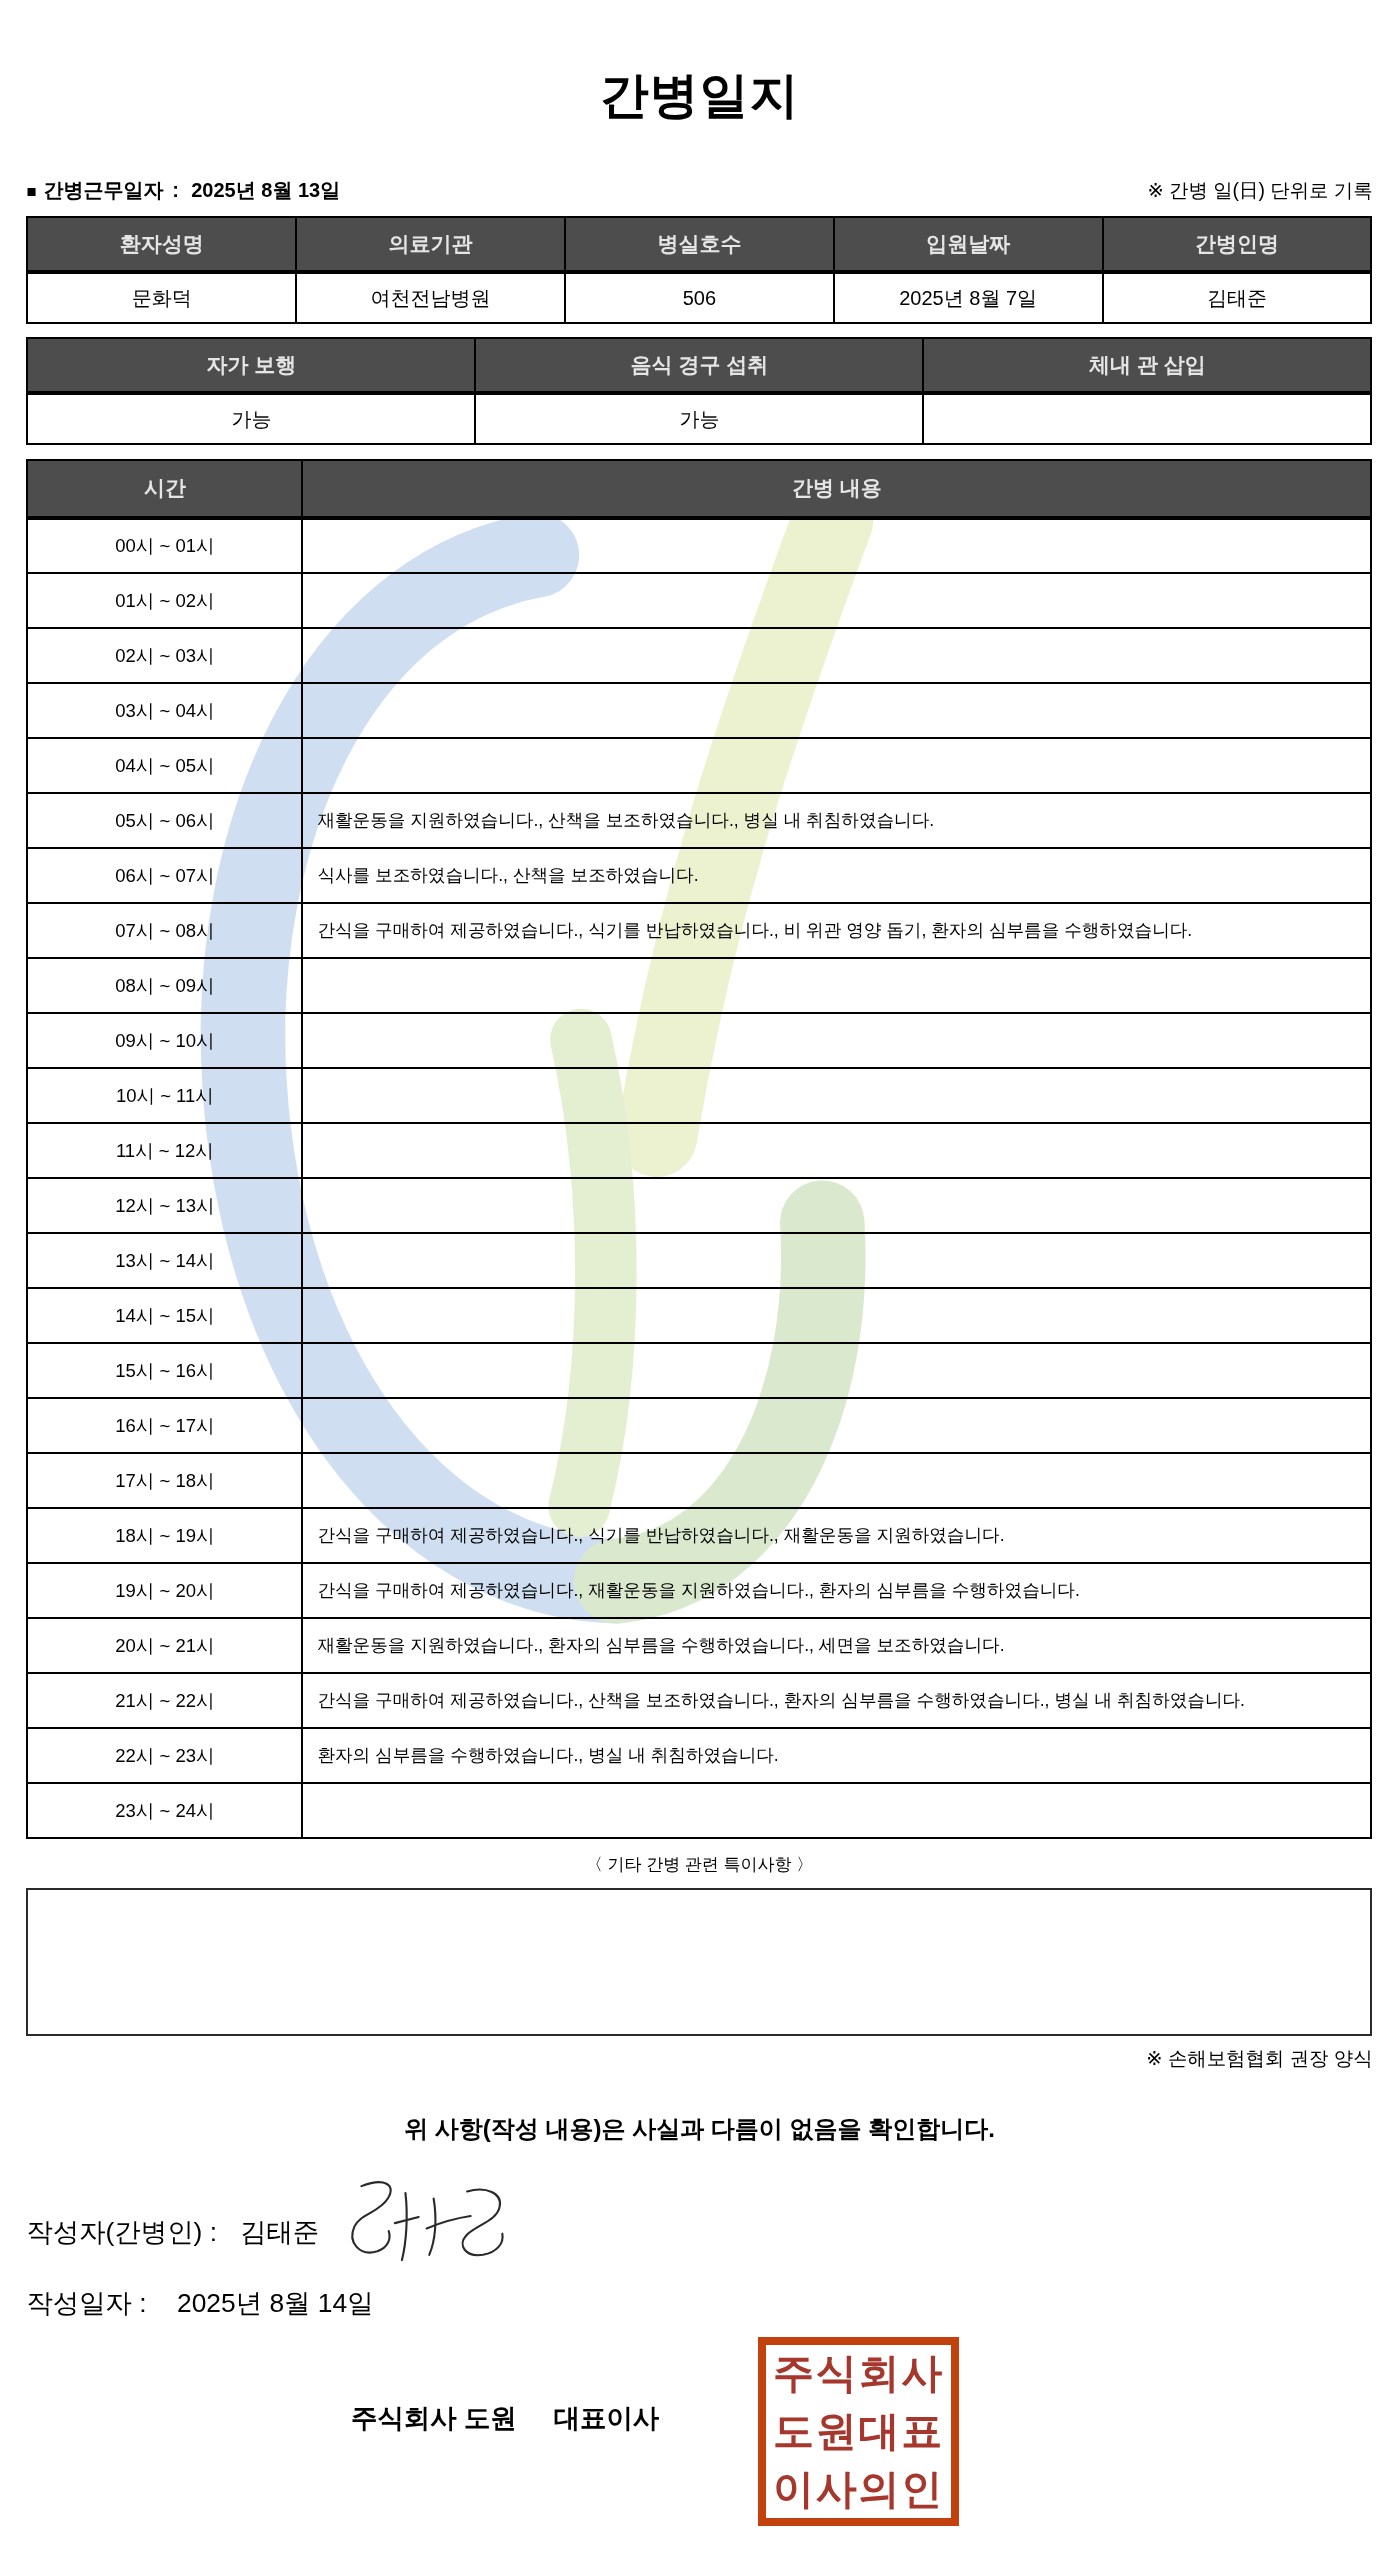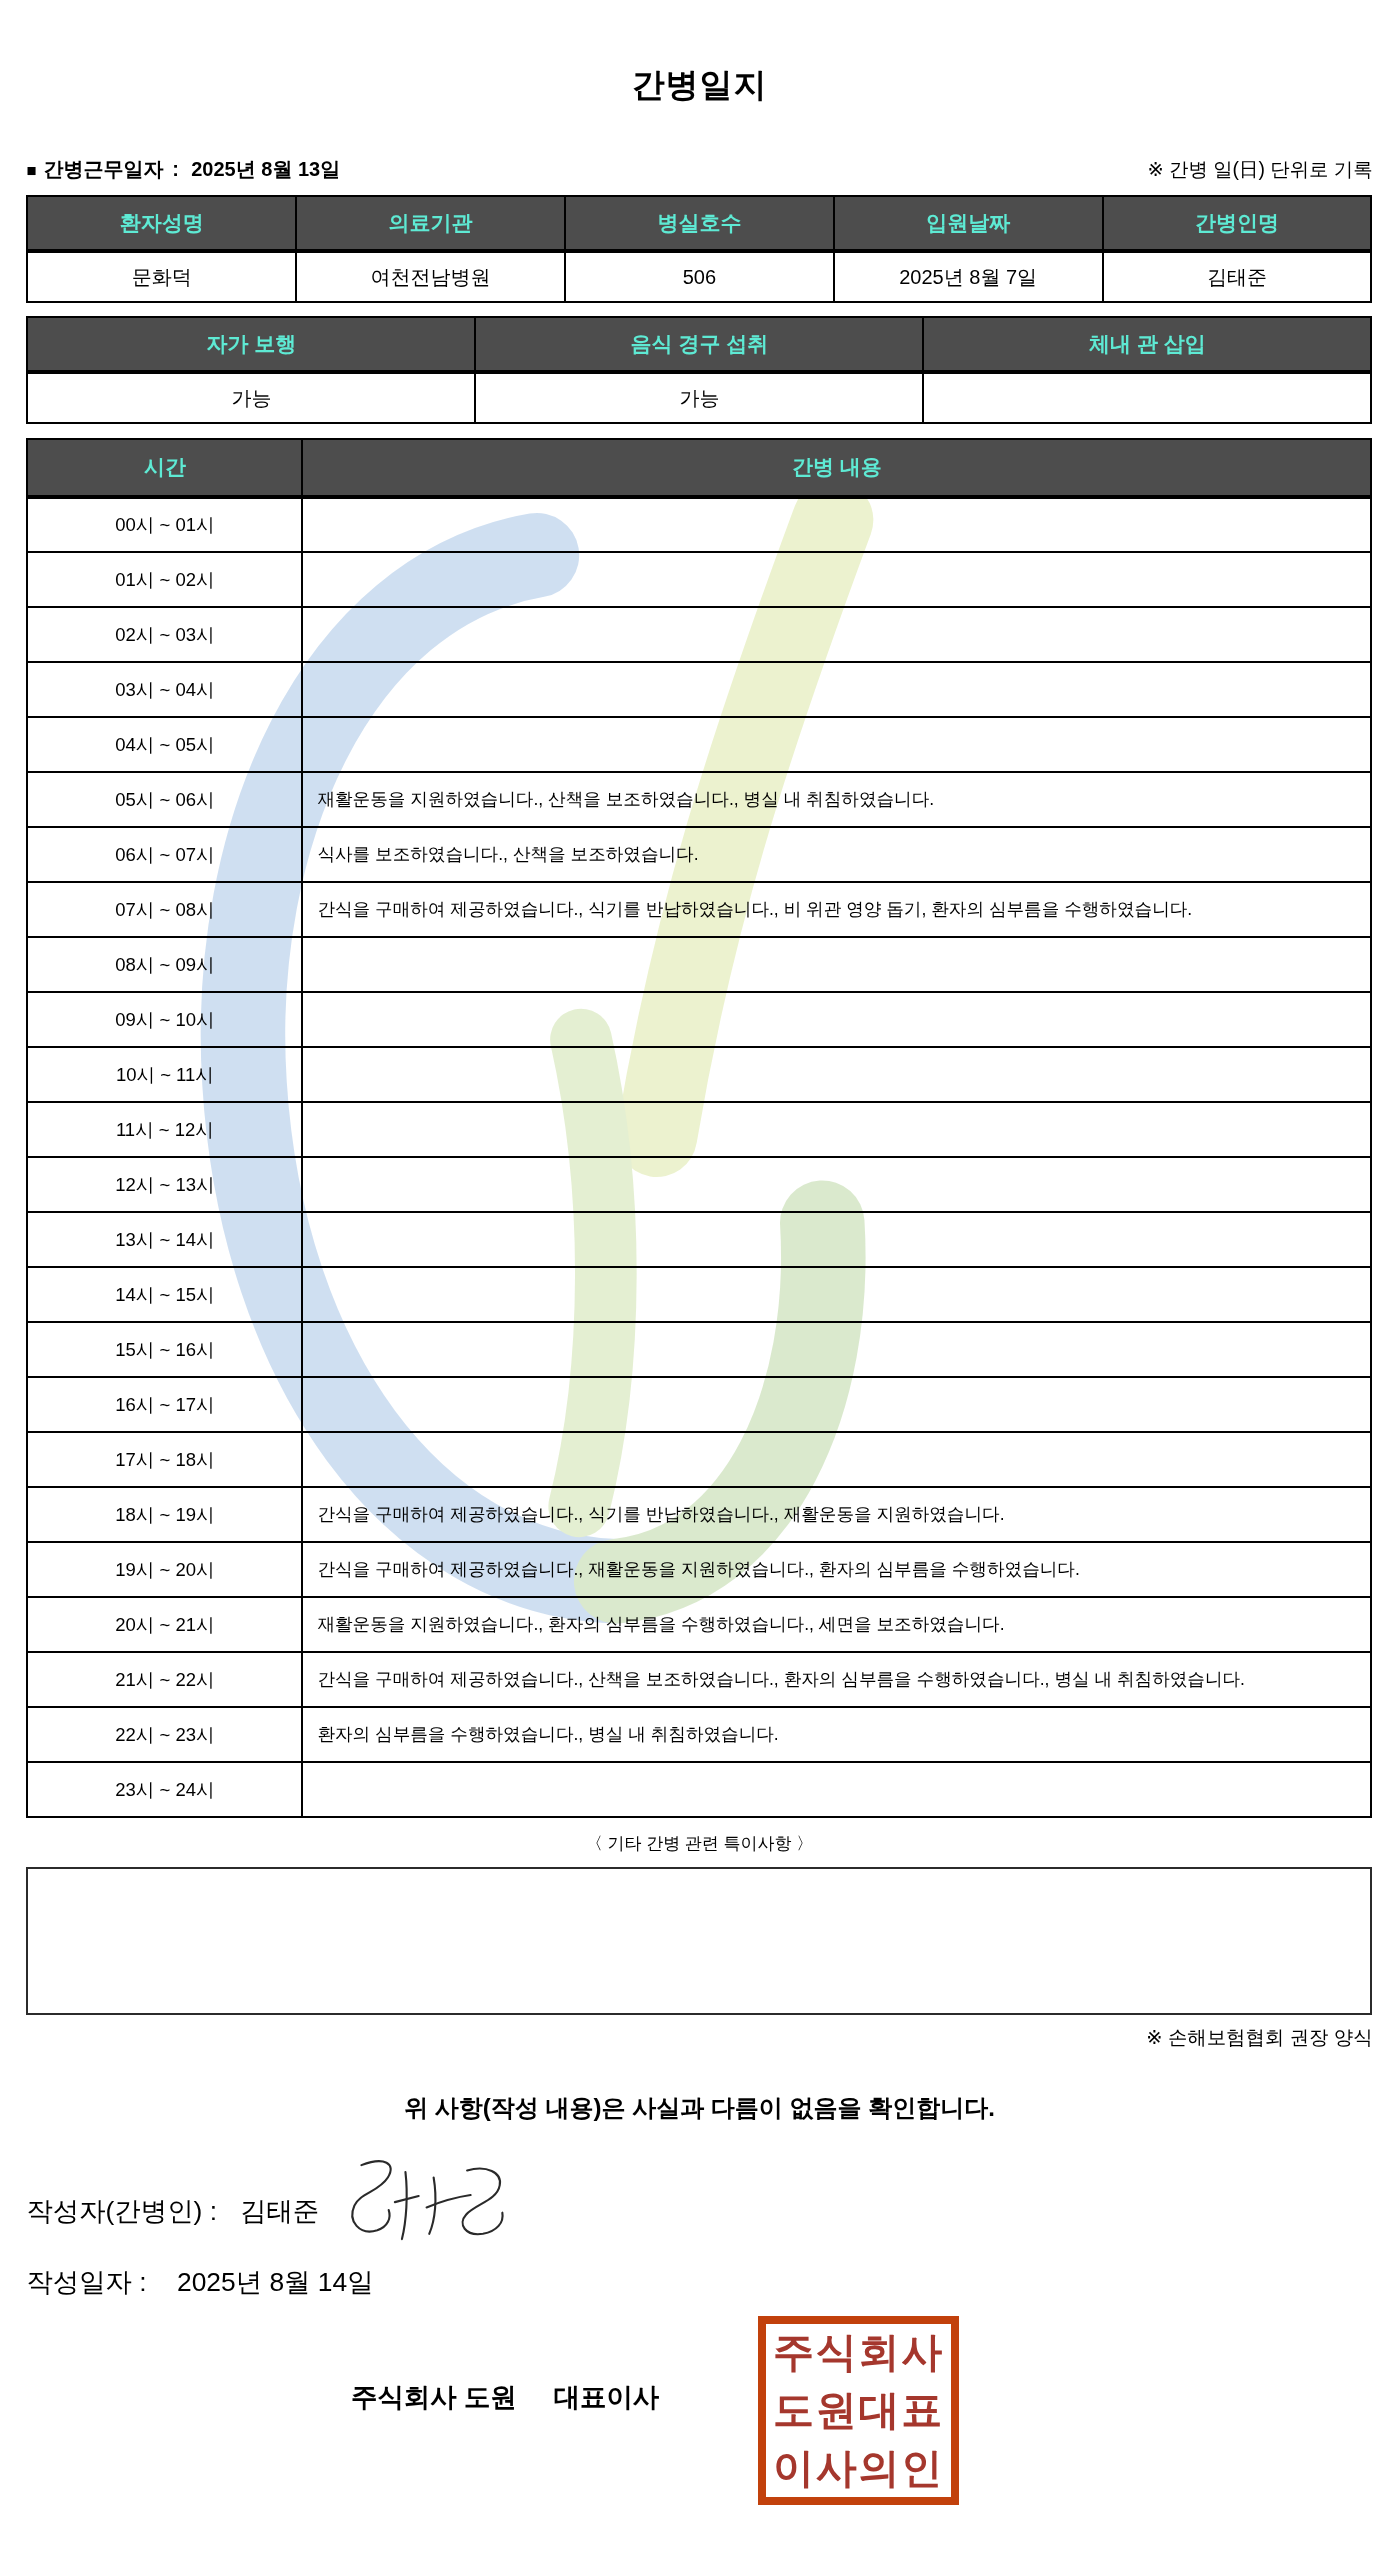--- a/index.html
+++ b/index.html
@@ -9,31 +9,31 @@
     font-family: "Liberation Sans", "DejaVu Sans", sans-serif;
     color: #000; overflow: hidden; position: relative;
   }
   .page { position: relative; width: 1399px; height: 2576px; }
 
   
   .watermark { position: absolute; left: 123px; top: 458px; width: 775px; height: 1216px; z-index: 0; opacity: .55; }
 
   .content { position: relative; z-index: 1; }
 
-  .doc-title { padding-top: 63px; text-align: center; font-size: 33px; font-weight: 700; letter-spacing: 0.9px; }
+  .doc-title { padding-top: 63px; text-align: center; font-size: 49px; font-weight: 700; letter-spacing: 0.9px; }
 
   .meta-row { display: flex; justify-content: space-between; align-items: flex-end; margin: 48px 26.4px 12.3px 26.4px; }
   .meta-left { font-size: 20px; font-weight: 700; }
   .meta-left .bullet { font-size: 16.7px; margin-right: 7px; }
   .meta-left .sep { margin: 0 12.3px 0 8.8px; }
   .meta-right { font-size: 19.4px; }
 
   table { border-collapse: collapse; width: 1346px; margin: 0 26.4px 13.2px 26.4px; table-layout: fixed; }
   th, td { border: 2.6px solid #000; text-align: center; vertical-align: middle; }
-  th { background: #4d4d4d; color: #5eead4; font-weight: 700; font-size: 21px; height: 55px; border-bottom-width: 4.4px; }
+  th { background: #4d4d4d; color: #e5e5e5; font-weight: 700; font-size: 21px; height: 55px; border-bottom-width: 4.4px; }
   td { font-size: 20px; height: 51px; background: transparent; }
 
   .log-table th { height: 58px; margin-top: 40px; }
   .log-table col.c-time { width: 275px; }
   .log-table td { height: 55px; }
   .log-table td.time-cell { font-size: 18.5px; }
   .log-table td.content-cell { text-align: left; padding: 0 14px; font-size: 17.6px; }
 
   .notes-heading { text-align: center; font-size: 17px; font-weight: 400; margin: 14px 0 12.3px 0; }
   .notes-box { width: 1346px; height: 148px; margin: 0 26.4px; border: 2.6px solid #2b2b2b; background: #fff; }

